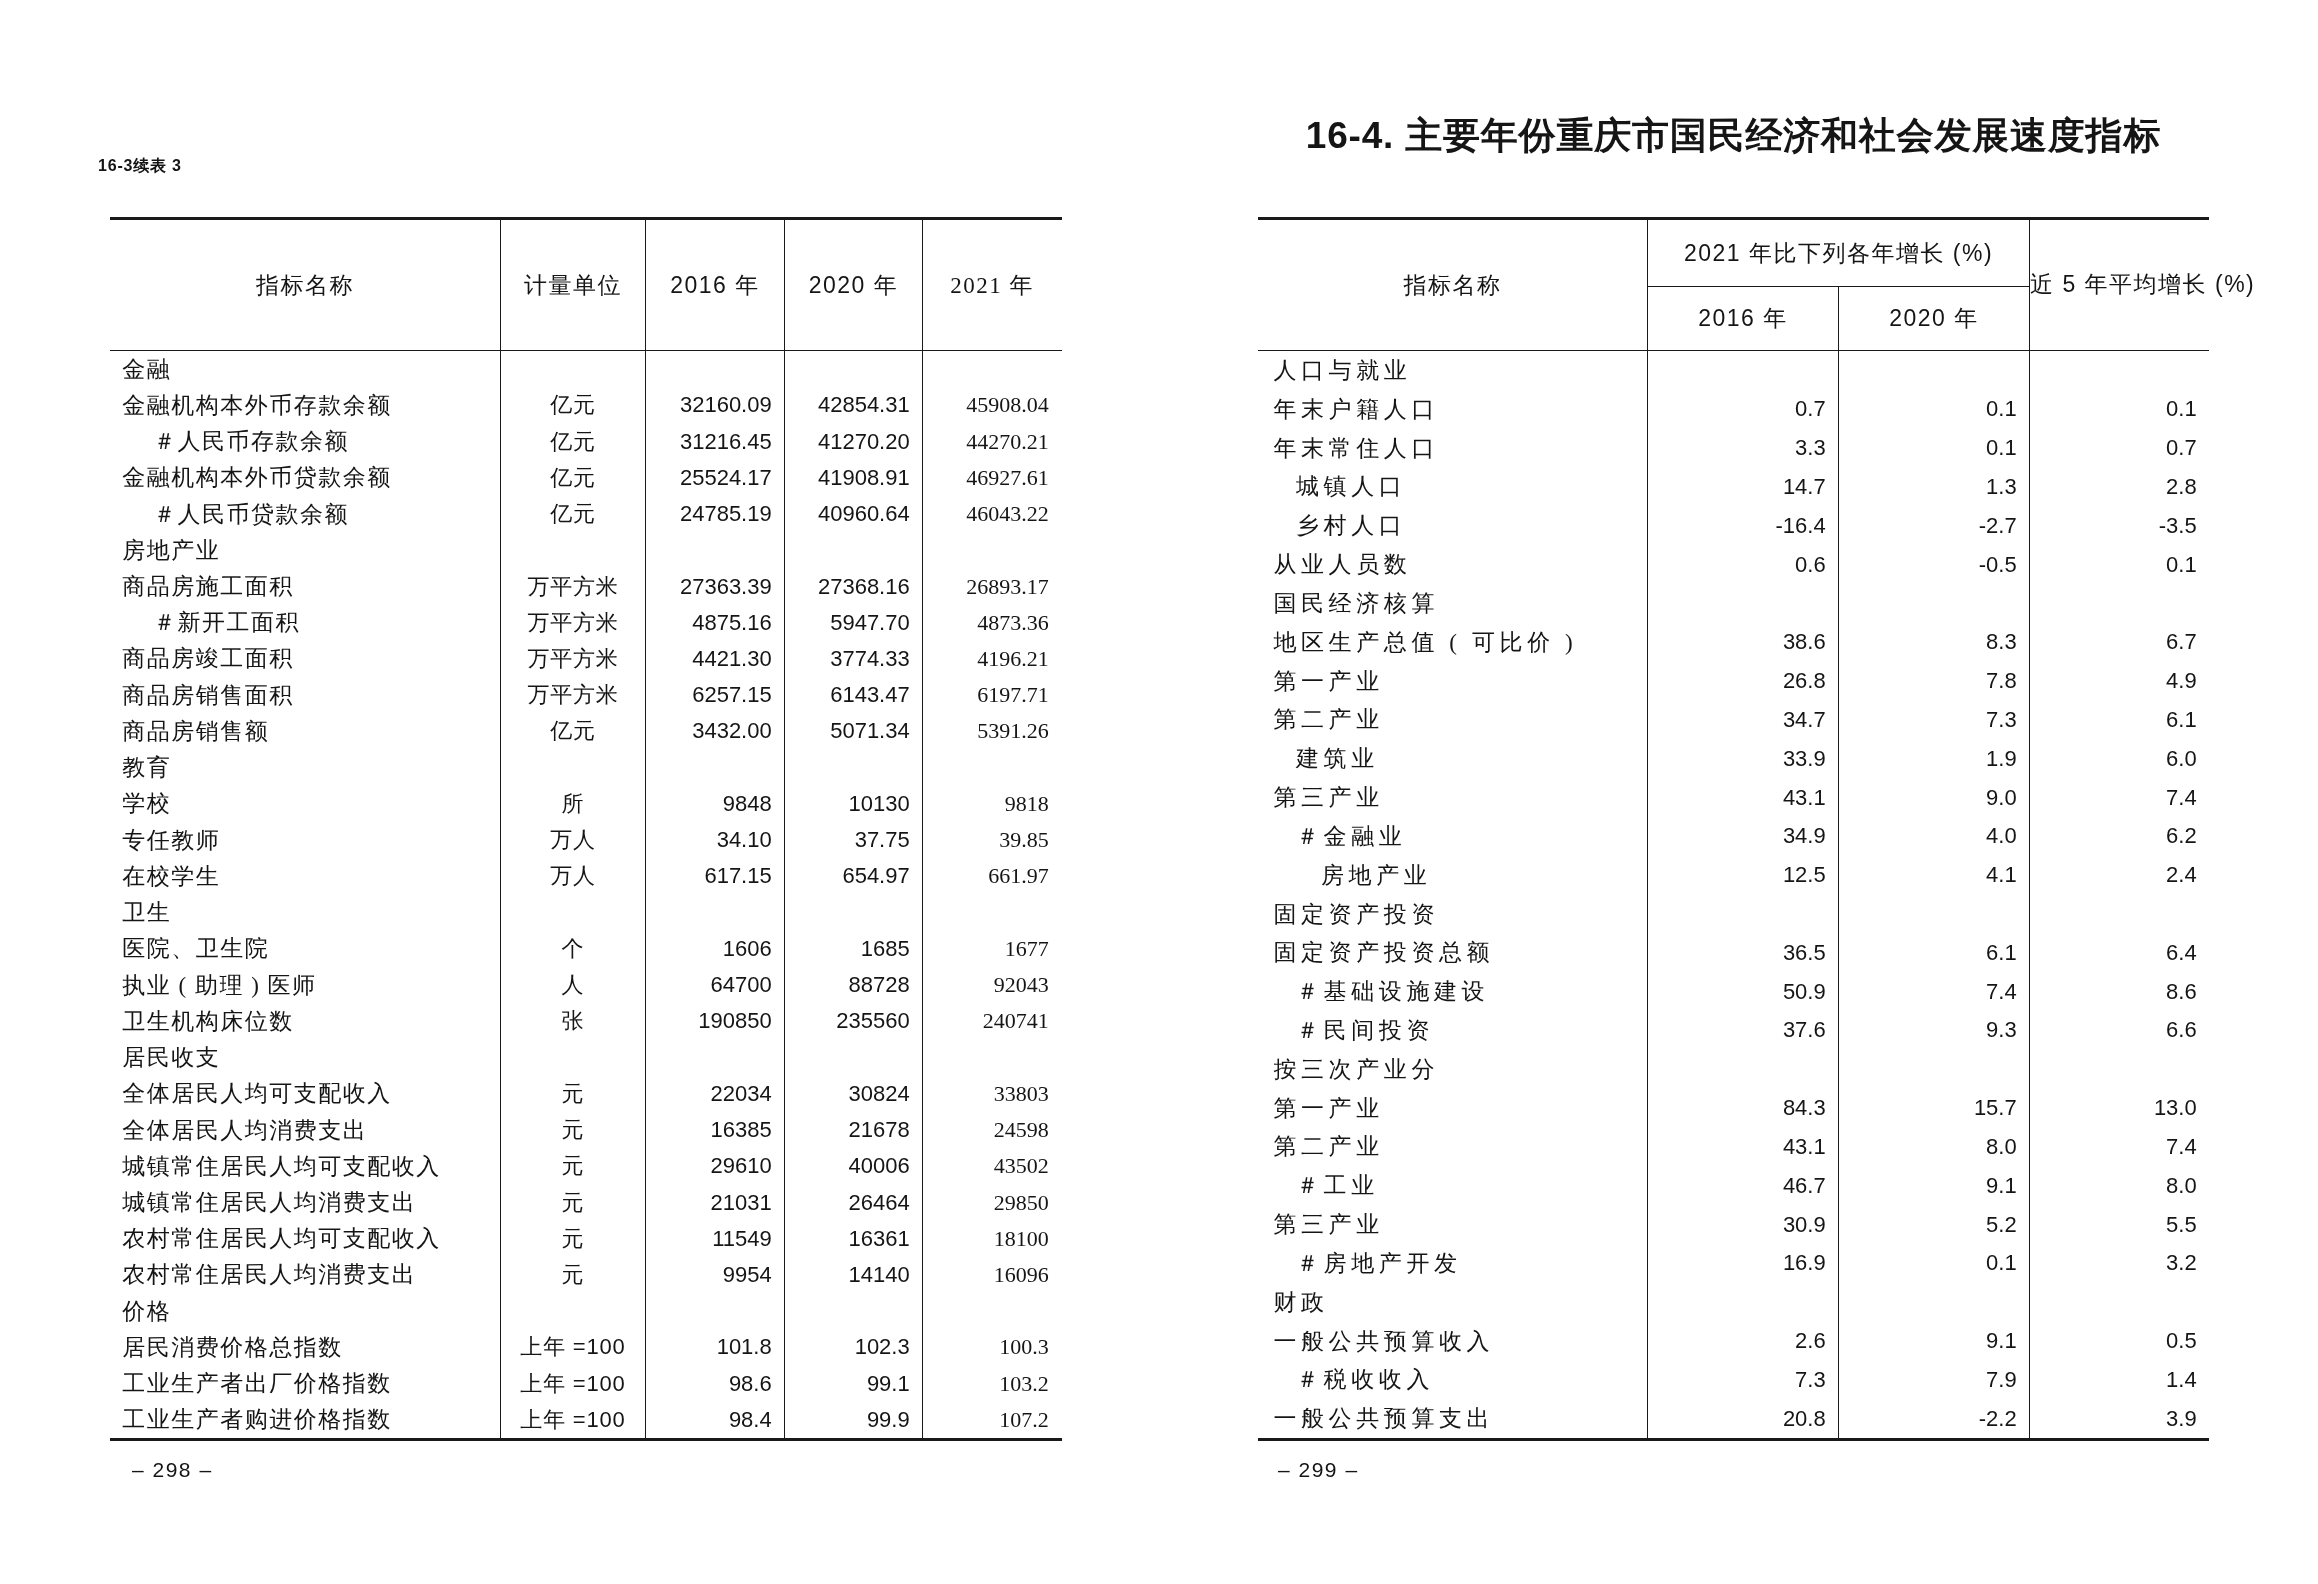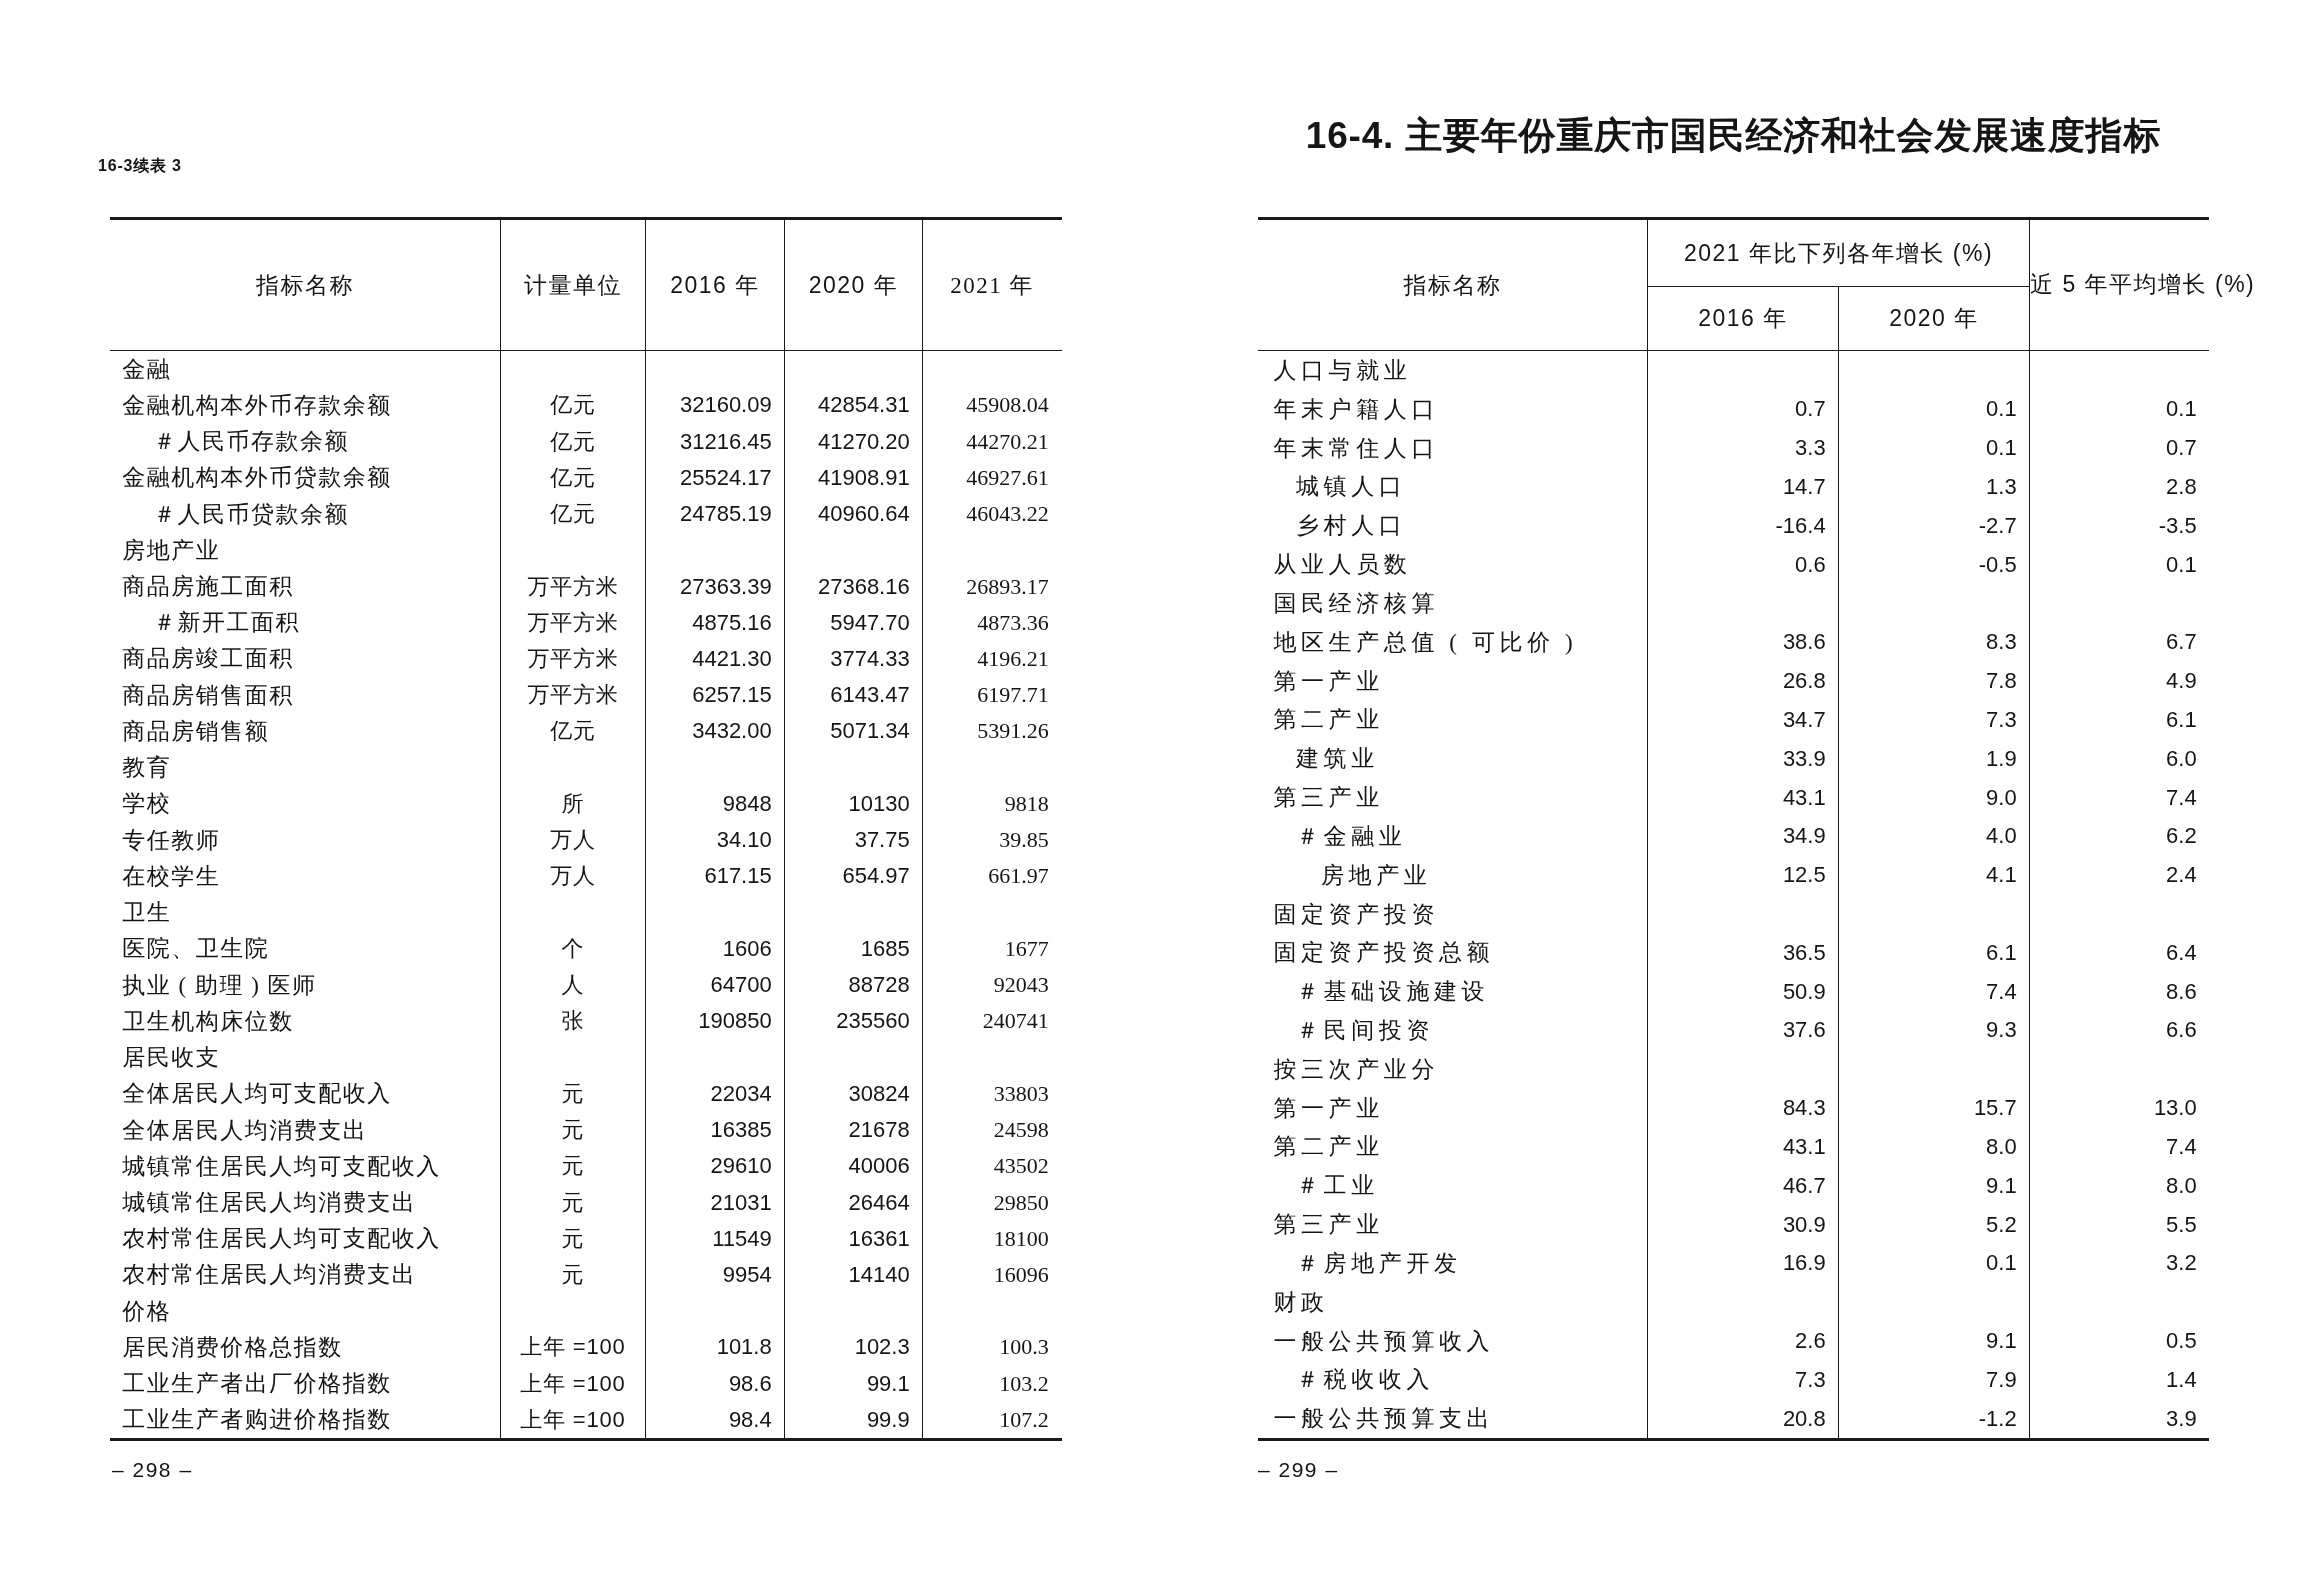--- a/index.html
+++ b/index.html
@@ -18,21 +18,21 @@
   }
   .rtitle{
     position:absolute;left:1258px;top:115px;width:951px;
     text-align:center;font-size:37px;font-weight:700;line-height:1.15;
     font-family:"Liberation Sans","Liberation Serif",serif;
     letter-spacing:0.8px;white-space:nowrap;
   }
   .pn{
     position:absolute;top:1458px;font-size:21px;
     font-family:"Liberation Sans","Liberation Serif",serif;
-    letter-spacing:1.5px;white-space:nowrap;
+    letter-spacing:1.5px;white-space:nowrap;margin-left:20px;
   }
   .pn-left{left:112px;}
   .pn-right{left:1258px;width:951px;text-align:left;}
 
   
   .tbl{position:absolute;top:217px;}
   .thead{display:flex;height:134px;box-sizing:border-box;
          border-top:3.8px solid #1a1a1a;border-bottom:1.5px solid #1a1a1a;}
   .tbody{height:1087px;display:flex;flex-direction:column;
          border-bottom:3.8px solid #1a1a1a;box-sizing:content-box;}
@@ -482,21 +482,21 @@
         </div>
         <div class="trow">
           <div class="cell name rc1 bR ind1">＃税收收入</div>
           <div class="cell num rc2 bR">7.3</div>
           <div class="cell num rc3 bR">7.9</div>
           <div class="cell num rc4">1.4</div>
         </div>
         <div class="trow">
           <div class="cell name rc1 bR ind0">一般公共预算支出</div>
           <div class="cell num rc2 bR">20.8</div>
-          <div class="cell num rc3 bR">-1.2</div>
+          <div class="cell num rc3 bR">-2.2</div>
           <div class="cell num rc4">3.9</div>
         </div>
       </div>
   </div>
 
   <div class="pn pn-left">– 298 –</div>
   <div class="pn pn-right">– 299 –</div>
 
 </div>
 

